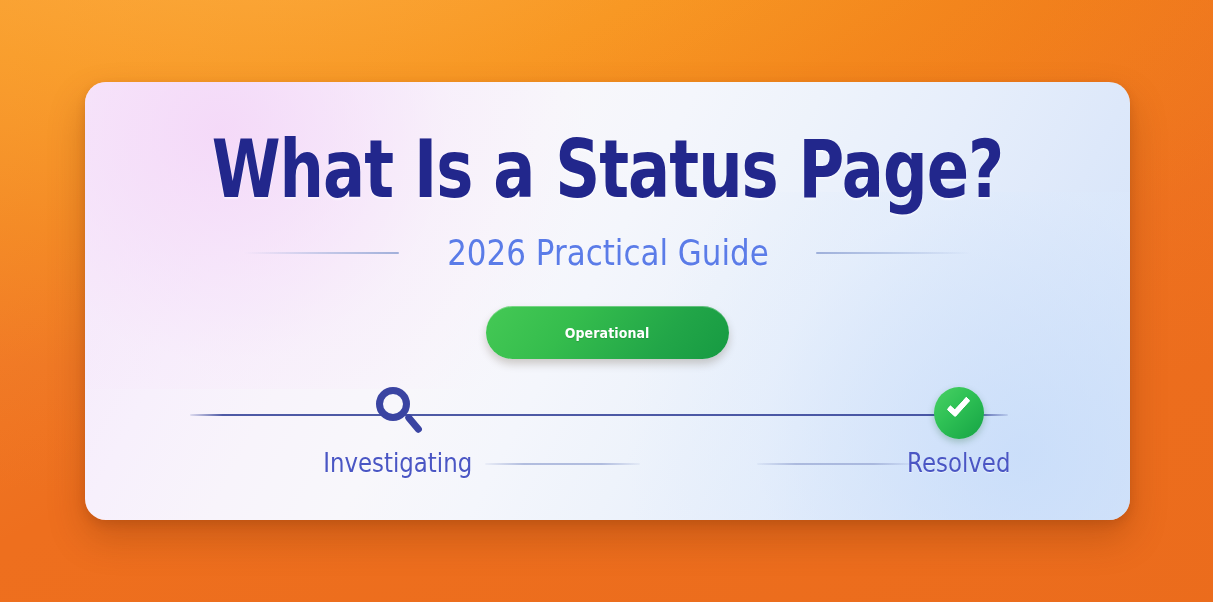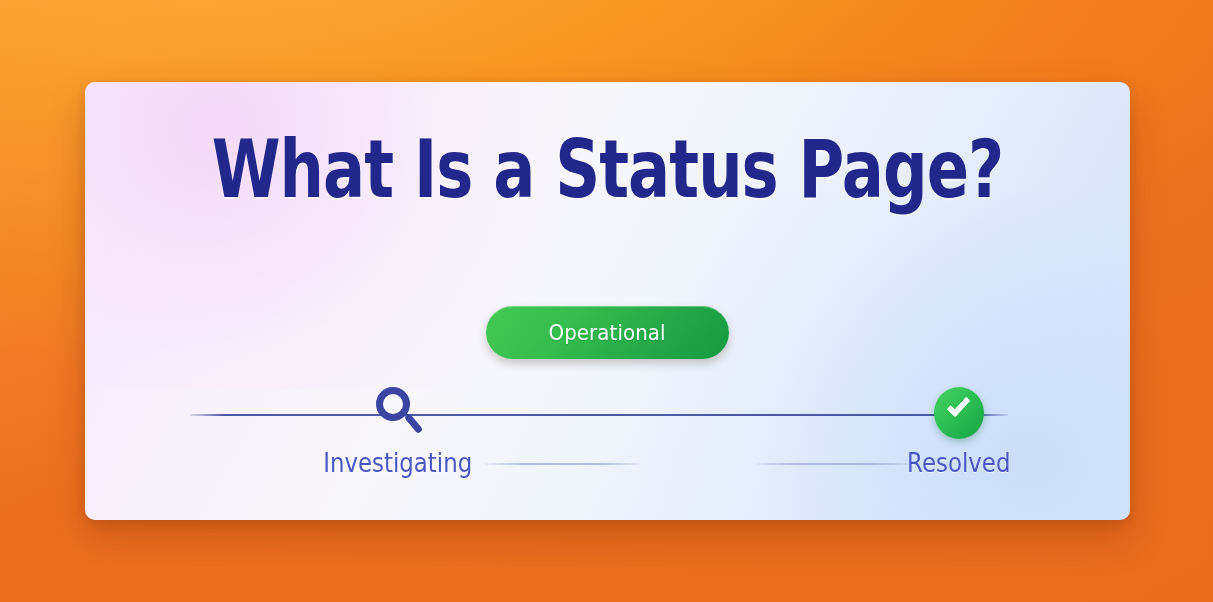--- a/index.html
+++ b/index.html
@@ -31,21 +31,21 @@
     pointer-events: none;
   }
 
   
   #card {
     position: absolute;
     left: 85px;
     top: 82px;
     width: 1045px;
     height: 438px;
-    border-radius: 10px;
+    border-radius: 21px;
     background:
       linear-gradient(118deg,
         #f7e9fb 0%,
         #f6ebfb 9%,
         #f7f0fc 18%,
         #f8f4fb 28%,
         #f8f7fb 38%,
         #f4f6fc 48%,
         #eef3fb 58%,
         #e6eefb 70%,
@@ -153,22 +153,22 @@
     gap: 12px;
   }
   .pill {
     height: 53px;
     border-radius: 27px;
     display: flex;
     align-items: center;
     justify-content: center;
     color: #ffffff;
     font-family: "DejaVu Sans", sans-serif;
-    font-weight: 400;
-    font-size: 22px;
+    font-weight: 700;
+    font-size: 14px;
     letter-spacing: 0.1px;
     white-space: nowrap;
     box-shadow:
       0 5px 9px rgba(60, 40, 15, 0.22),
       inset 0 1px 0 rgba(255,255,255,0.30);
     position: relative;
   }
   .pill span {
     transform: scaleX(0.9);
     transform-origin: 50% 50%;
@@ -345,20 +345,25 @@
 </head>
 <body>
 
 <div id="canvas">
 
   <div id="card">
     <div class="card-inner">
 
       <div id="title">What Is a Status Page?</div>
 
+      <div id="subtitle-row">
+        <div class="sub-rule left"></div>
+        <div id="subtitle">2026 Practical Guide</div>
+        <div class="sub-rule right"></div>
+      </div>
 
       <div id="pills">
         <div class="pill green">
           <span>Operational</span>
         </div>
       </div>
 
       <div id="timeline">
 
         <div id="track"></div>

